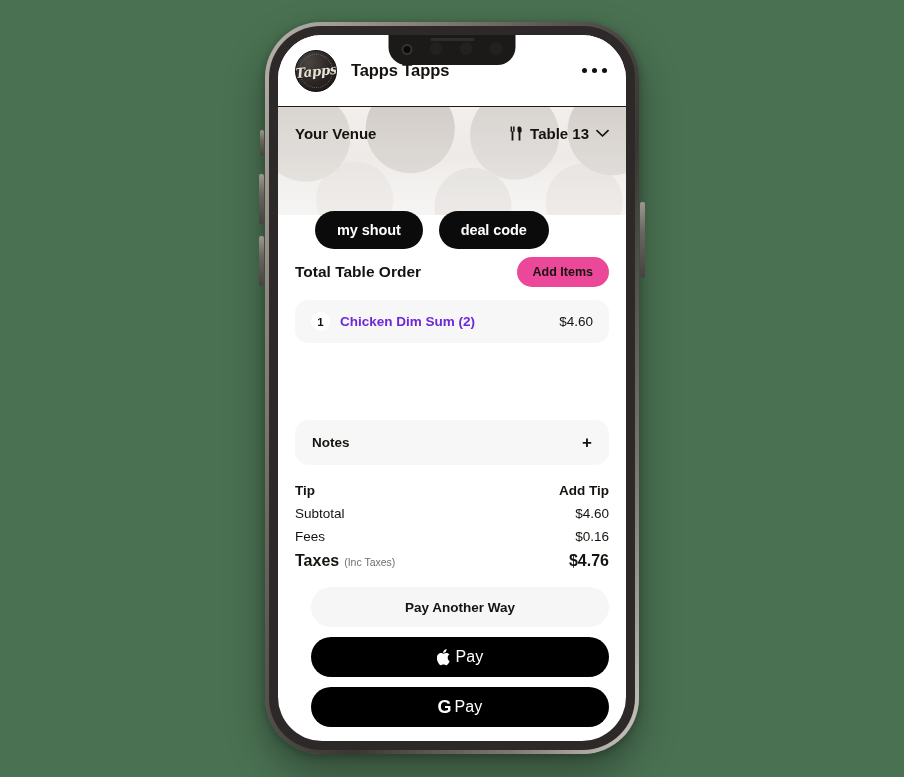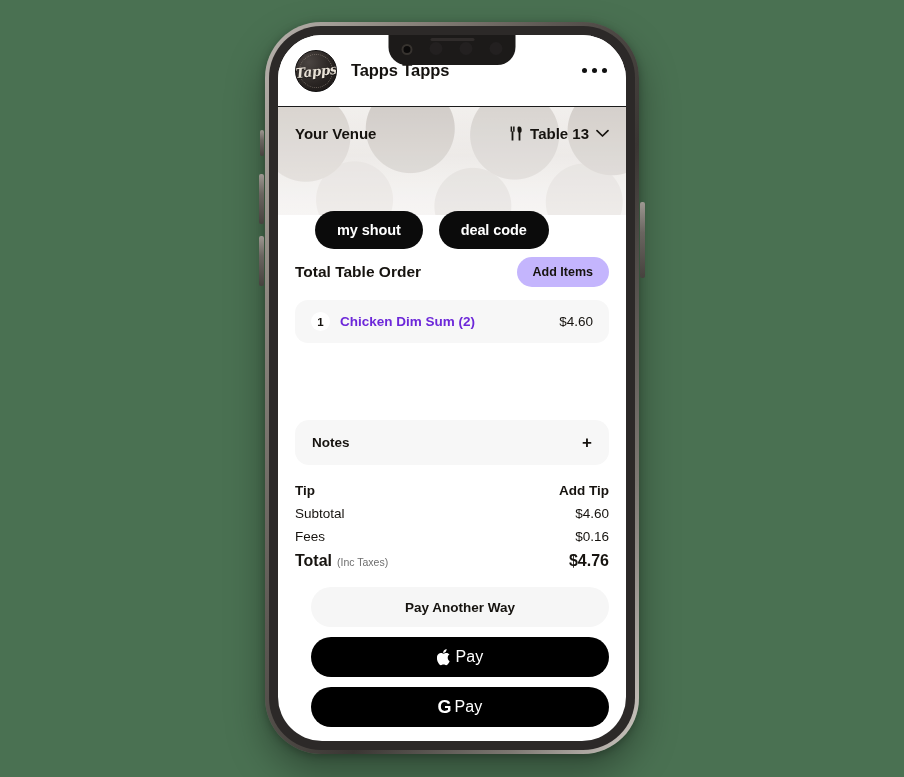--- a/index.html
+++ b/index.html
@@ -239,21 +239,21 @@
     align-items: center;
     margin-bottom: 13px;
   }
   #order-title {
     font-size: 15.5px;
     font-weight: bold;
     color: #16130f;
   }
   #add-items-button {
     margin-left: auto;
-    background: #c4b5fd;
+    background: #ec4899;
     border: none;
     border-radius: 16px;
     padding: 8px 16px;
     font-family: "Liberation Sans", sans-serif;
     font-size: 12.5px;
     font-weight: bold;
     color: #16130f;
     cursor: pointer;
   }
   .order-row {
@@ -418,21 +418,21 @@
           </div>
           <div class="total-line">
             <span class="lbl">Subtotal</span>
             <span class="val">$4.60</span>
           </div>
           <div class="total-line">
             <span class="lbl">Fees</span>
             <span class="val">$0.16</span>
           </div>
           <div class="total-line grand">
-            <span class="lbl">Total</span>
+            <span class="lbl">Taxes</span>
             <span class="tax-note">(Inc Taxes)</span>
             <span class="val">$4.76</span>
           </div>
         </div>
 
         <div id="payments">
           <button class="pay-btn" id="pay-another-way">Pay Another Way</button>
 
           <button class="pay-btn dark">
             <span class="pay-mark">

